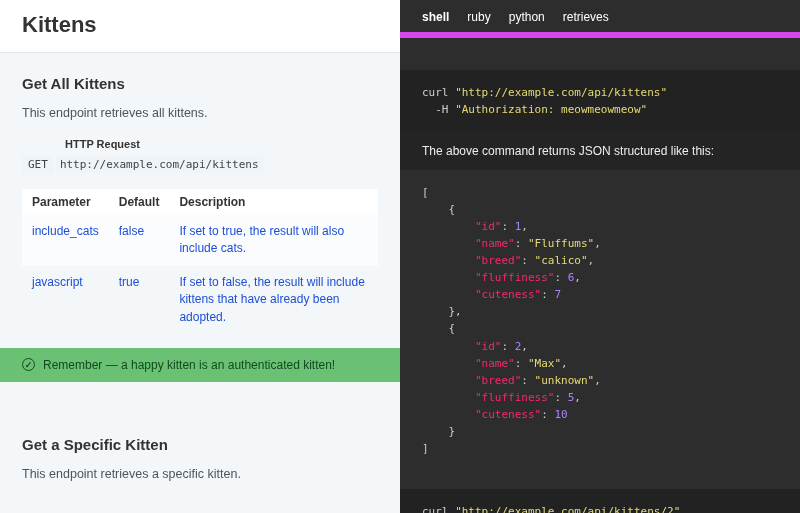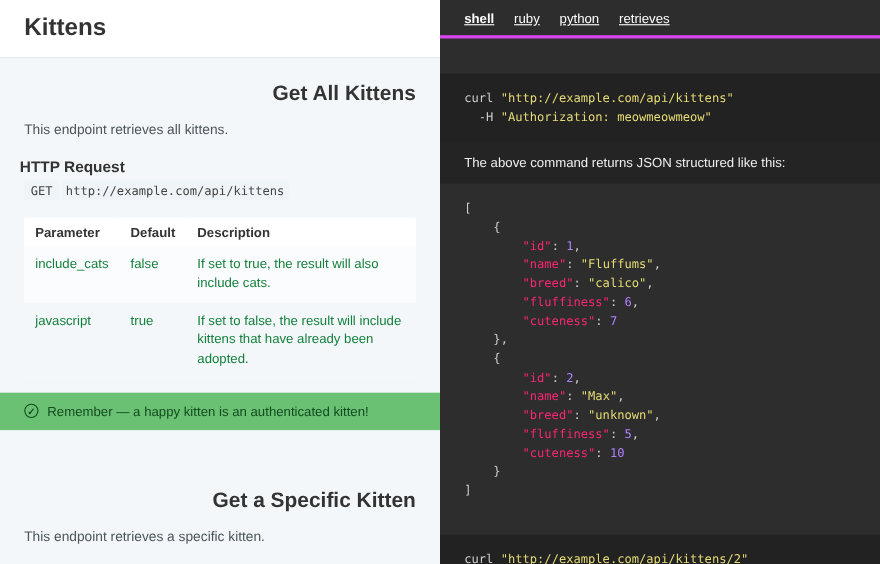--- a/index.html
+++ b/index.html
@@ -27,37 +27,37 @@
 }
 h1 {
   font-size: 22px;
   font-weight: 700;
   background: #fff;
   padding: 12px 22px 14px;
   border-bottom: 1px solid #e1e8ed;
   margin-bottom: 22px;
 }
 h2 {
-  font-size: 19px;
+  font-size: 15px;
   font-weight: 700;
   padding: 0 22px;
   margin-bottom: 14px;
-  text-align: right;
 }
 .desc {
   font-size: 12.5px;
   color: #4c555a;
   padding: 0 22px;
   margin-bottom: 18px;
 }
 h3 {
-  font-size: 14px;
+  font-size: 11px;
   font-weight: 700;
   padding: 0 18px;
   margin-bottom: 8px;
+  margin-left: 47px;
 }
 .httpreq {
   margin: 0 22px 18px;
   font-family: Consolas, Menlo, monospace;
   font-size: 11px;
   color: #444;
 }
 .httpreq .verb {
   background: #eef4f7;
   padding: 2px 6px;
@@ -74,21 +74,21 @@
 }
 th {
   text-align: left;
   padding: 6px 10px;
   font-weight: 600;
   background: #fff;
 }
 td {
   padding: 8px 10px;
   vertical-align: top;
-  color: #15803d;
+  color: #1d4ed8;
   line-height: 1.45;
 }
 tbody tr:nth-child(odd) td { background: #fbfcfd; }
 tbody tr:nth-child(even) td { background: #f3f7f9; }
 .notice {
   margin: 0 0 24px;
   padding: 10px 22px;
   font-size: 12px;
   display: flex;
   align-items: center;
@@ -100,23 +100,22 @@
   border: 1.5px solid currentColor;
   display: inline-flex; align-items: center; justify-content: center;
   font-size: 9px; font-weight: bold; flex-shrink: 0;
 }
 .section-break { height: 30px; }
 
 .lang-tabs {
   display: flex;
   gap: 18px;
   padding: 10px 22px 8px;
-  border-bottom: 3px solid #d946ef;
-  font-size: 12px;
-  text-decoration: underline;
+  border-bottom: 6px solid #d946ef;
+  font-size: 12px;
 }
 .lang-tab {
   color: #fff;
   cursor: pointer;
 }
 .lang-tab.active { font-weight: 700; }
 pre {
   font-family: Consolas, Menlo, monospace;
   font-size: 11px;
   line-height: 1.55;

